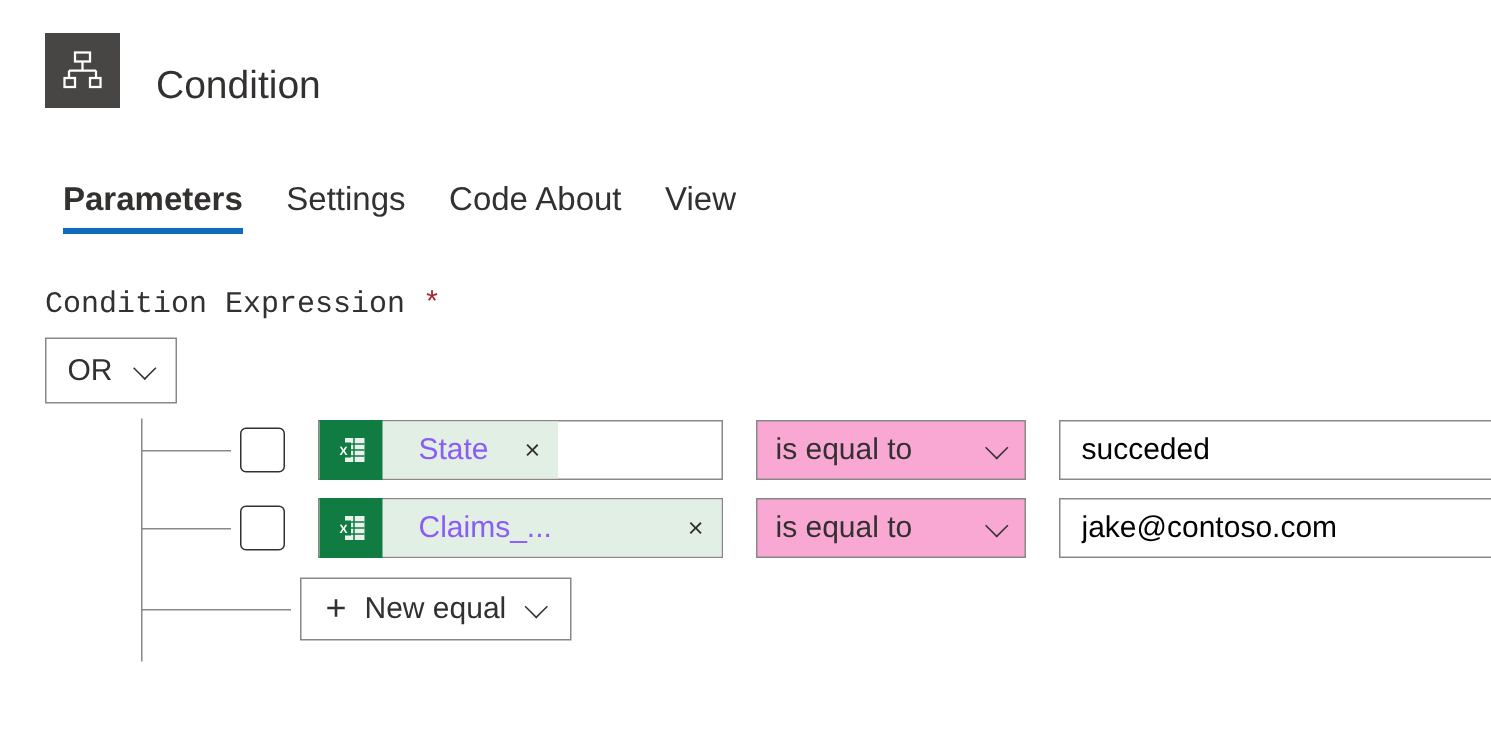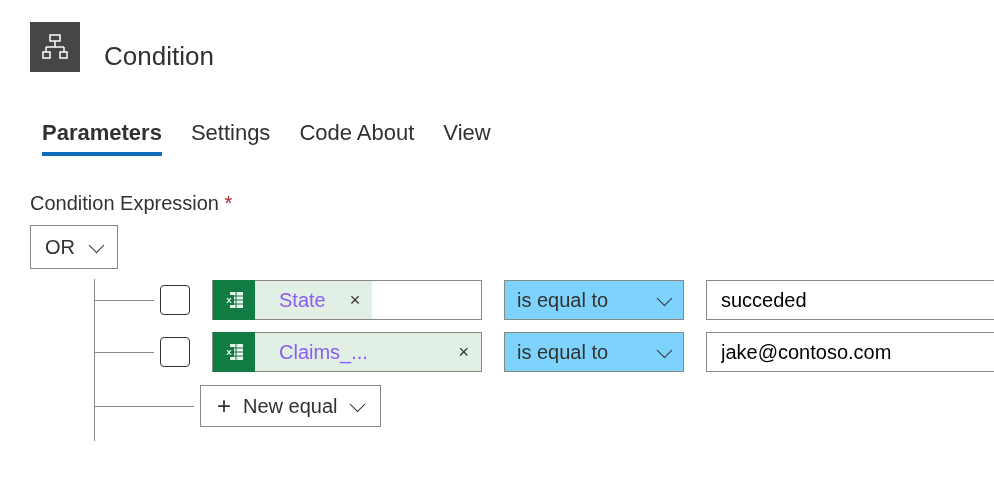--- a/index.html
+++ b/index.html
@@ -42,20 +42,21 @@
     cursor: pointer;
   }
   .tab.active {
     font-weight: 600;
     border-bottom: 4px solid #0f6cbd;
   }
   .field-label {
     font-size: 20px;
     color: #323130;
     margin-bottom: 10px;
+    font-family: Liberation Mono, monospace;
   }
   .required { color: #a4262c; }
   .expr-area { position: relative; }
   .or-select {
     position: relative;
     display: inline-flex;
     align-items: center;
     gap: 14px;
     border: 1px solid #8a8886;
     padding: 6px 14px;
@@ -153,21 +154,21 @@
   .op-field {
     display: flex;
     align-items: center;
     justify-content: space-between;
     border: 1px solid #8a8886;
     height: 40px;
     padding: 12px 12px;
     width: 180px;
     font-size: 20px;
     cursor: pointer;
-    background: #7dd3fc;
+    background: #f9a8d4;
   }
   .val-field {
     border: 1px solid #8a8886;
     height: 40px;
     padding: 0 12px;
     width: 290px;
     font-size: 20px;
     display: flex; align-items:center;
     background: #fff;
   }

